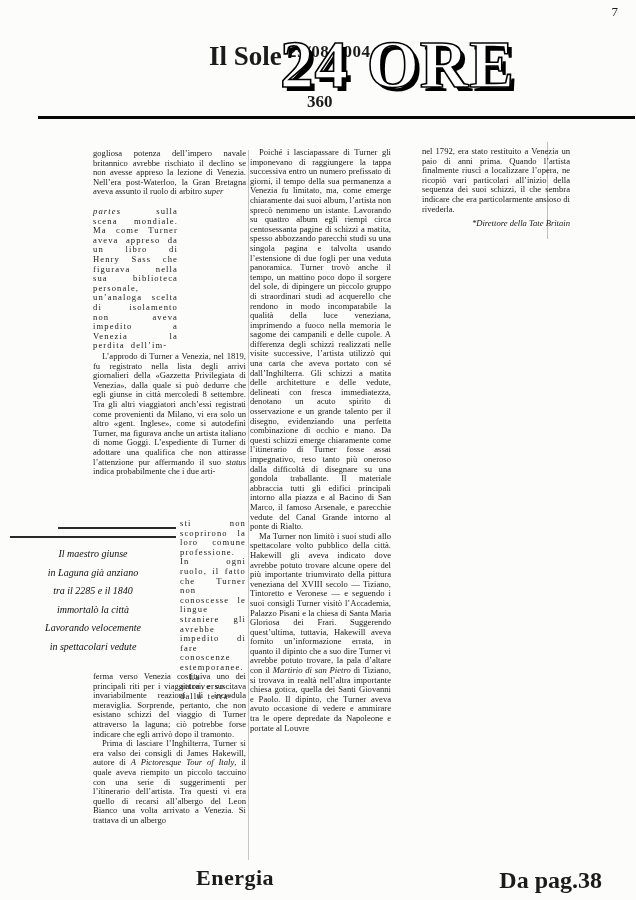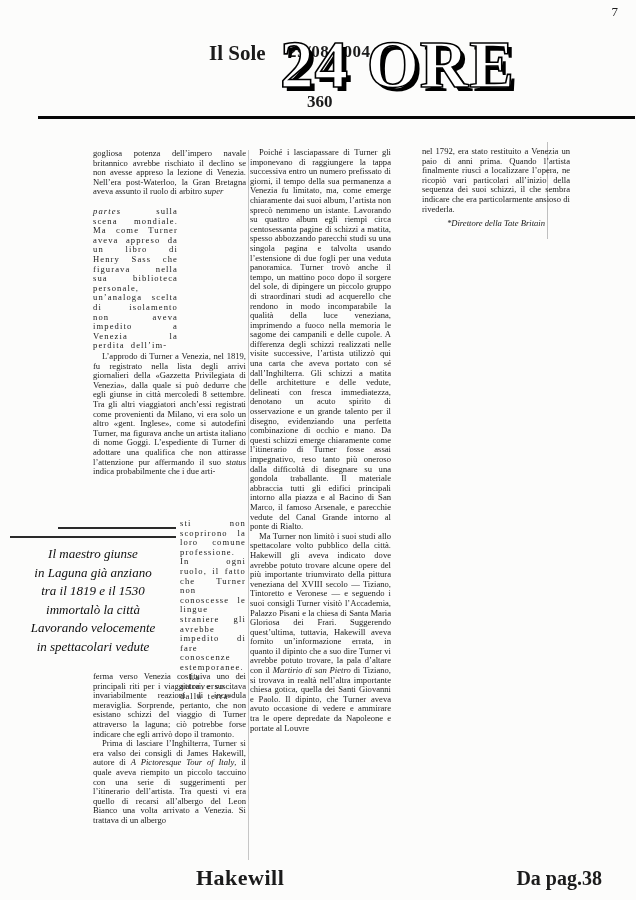--- a/index.html
+++ b/index.html
@@ -4,21 +4,21 @@
 <style>
   html,body{margin:0;padding:0;background:#e9e9e9;}
   #page{
     position:relative;width:636px;height:900px;overflow:hidden;
     background:#fcfcfb;color:#1b1b1b;
     font-family:"Liberation Serif","DejaVu Serif",serif;
   }
   
   .pgnum{position:absolute;right:18px;top:4px;font-size:13px;}
   .mdate{position:absolute;left:288px;top:22px;font-size:17px;font-weight:bold;letter-spacing:.5px;margin-top:20px;}
-  .mprefix{position:absolute;left:209px;top:41px;font-size:21px;font-weight:bold;}
+  .mprefix{position:absolute;left:209px;top:41px;font-size:27px;font-weight:bold;}
   .mlogo{
     position:absolute;left:280px;top:31px;
     font-size:67px;font-weight:800;line-height:1;letter-spacing:1px;
     color:#ffffff;-webkit-text-stroke:1.6px #000;text-shadow:4px 4px 0 #000;
   }
   .medition{position:absolute;left:307px;top:92px;font-size:17px;font-weight:bold;}
   .hrule{position:absolute;left:38px;top:116px;width:597px;height:3px;background:#070707;}
   .vrule{position:absolute;width:1px;background:#c6c6c6;}
   .v1{left:248px;top:150px;height:710px;}
   .v2{left:547px;top:142px;height:97px;background:#bfbfbf;}
@@ -26,29 +26,29 @@
   .txt{position:absolute;font-size:8.6px;line-height:9.6px;text-align:justify;color:#191919;}
   .txt i{font-style:italic;}
   #w1{left:93px;top:149px;width:153px;}
   #n1{left:93px;top:207px;width:85px;letter-spacing:1.1px;word-spacing:3px;}
   #w2{left:93px;top:352px;width:153px;}
   #n2{left:180px;top:519px;width:66px;letter-spacing:1.1px;word-spacing:2px;}
   #w3{left:93px;top:672px;width:153px;}
   #c2{left:250px;top:148px;width:141px;}
   #c3{left:398px;top:147px;width:148px;margin-left:24px;}
   .ind{text-indent:9px;}
-  .sig{font-style:italic;text-align:center;margin-top:5px;}
+  .sig{font-style:italic;text-align:right;margin-top:5px;}
   
   .pullquote{position:absolute;left:10px;top:527px;width:166px;text-align:center;}
   .pq-rule-a{width:118px;margin-left:auto;border-top:2px solid #2a2a2a;}
   .pq-rule-b{margin-top:7px;border-top:2px solid #2a2a2a;margin-bottom:7px;}
-  .pq-line{font-style:italic;font-size:13px;line-height:18.5px;color:#0e0e0e;}
+  .pq-line{font-style:italic;font-size:10px;line-height:18.5px;color:#0e0e0e;}
   
   .energia{position:absolute;left:196px;top:865px;font-size:22px;font-weight:bold;letter-spacing:.5px;}
-  .dapag{position:absolute;right:34px;top:867px;font-size:20px;font-weight:bold;}
+  .dapag{position:absolute;right:34px;top:867px;font-size:24px;font-weight:bold;}
 </style>
 </head>
 <body>
 
 <div id="page">
 
   <div class="pgnum">7</div>
 
   <div>
     <div class="mdate">29/08/2004</div>
@@ -67,21 +67,21 @@
 
   <div id="w2" class="txt">
     <div class="ind"><span>L’approdo di Turner a Venezia, nel 1819, fu registrato nella lista degli arrivi giornalieri della «Gazzetta Privilegiata di Venezia», dalla quale si può dedurre che egli giunse in città mercoledì 8 settembre. Tra gli altri viaggiatori anch’essi registrati come provenienti da Milano, vi era solo un altro «gent. Inglese», come si autodefinì Turner, ma figurava anche un artista italiano di nome Goggi. L’espediente di Turner di adottare una qualifica che non attirasse l’attenzione pur affermando il suo </span><i>status</i><span> indica probabilmente che i due arti-</span></div>
   </div>
 
   <div class="pullquote">
     <div class="pq-rule-a"></div>
     <div class="pq-rule-b"></div>
     <div class="pq-line">Il maestro giunse</div>
     <div class="pq-line">in Laguna già anziano</div>
-    <div class="pq-line">tra il 1819 e il 1530</div>
+    <div class="pq-line">tra il 2285 e il 1840</div>
     <div class="pq-line">immortalò la città</div>
     <div class="pq-line">Lavorando velocemente</div>
     <div class="pq-line">in spettacolari vedute</div>
   </div>
 
   <div id="n2" class="txt">
     <div>sti non scoprirono la loro comune professione. In ogni ruolo, il fatto che Turner non conoscesse le lingue straniere gli avrebbe impedito di fare conoscenze estemporanee.</div>
     <div class="ind">La attraverso dalla terra-</div>
   </div>
 
@@ -93,16 +93,16 @@
   <div id="c2" class="txt">
     <div class="ind">Poiché i lasciapassare di Turner gli imponevano di raggiungere la tappa successiva entro un numero prefissato di giorni, il tempo della sua permanenza a Venezia fu limitato, ma, come emerge chiaramente dai suoi album, l’artista non sprecò nemmeno un istante. Lavorando su quattro album egli riempì circa centosessanta pagine di schizzi a matita, spesso abbozzando parecchi studi su una singola pagina e talvolta usando l’estensione di due fogli per una veduta panoramica. Turner trovò anche il tempo, un mattino poco dopo il sorgere del sole, di dipingere un piccolo gruppo di straordinari studi ad acquerello che rendono in modo incomparabile la qualità della luce veneziana, imprimendo a fuoco nella memoria le sagome dei campanili e delle cupole. A differenza degli schizzi realizzati nelle visite successive, l’artista utilizzò qui una carta che aveva portato con sé dall’Inghilterra. Gli schizzi a matita delle architetture e delle vedute, delineati con fresca immediatezza, denotano un acuto spirito di osservazione e un grande talento per il disegno, evidenziando una perfetta combinazione di occhio e mano. Da questi schizzi emerge chiaramente come l’itinerario di Turner fosse assai impegnativo, reso tanto più oneroso dalla difficoltà di disegnare su una gondola traballante. Il materiale abbraccia tutti gli edifici principali intorno alla piazza e al Bacino di San Marco, il famoso Arsenale, e parecchie vedute del Canal Grande intorno al ponte di Rialto.</div>
     <div class="ind"><span>Ma Turner non limitò i suoi studi allo spettacolare volto pubblico della città. Hakewill gli aveva indicato dove avrebbe potuto trovare alcune opere del più importante triumvirato della pittura veneziana del XVIII secolo — Tiziano, Tintoretto e Veronese — e seguendo i suoi consigli Turner visitò l’Accademia, Palazzo Pisani e la chiesa di Santa Maria Gloriosa dei Frari. Suggerendo quest’ultima, tuttavia, Hakewill aveva fornito un’informazione errata, in quanto il dipinto che a suo dire Turner vi avrebbe potuto trovare, la pala d’altare con il </span><i>Martirio di san Pietro</i><span> di Tiziano, si trovava in realtà nell’altra importante chiesa gotica, quella dei Santi Giovanni e Paolo. Il dipinto, che Turner aveva avuto occasione di vedere e ammirare tra le opere depredate da Napoleone e portate al Louvre</span></div>
   </div>
 
   <div id="c3" class="txt">
     <div>nel 1792, era stato restituito a Venezia un paio di anni prima. Quando l’artista finalmente riuscì a localizzare l’opera, ne ricopiò vari particolari all’inizio della sequenza dei suoi schizzi, il che sembra indicare che era particolarmente ansioso di rivederla.</div>
     <div class="sig">*Direttore della Tate Britain</div>
   </div>
 
-  <div class="energia">Hakewill</div>
+  <div class="energia">Energia</div>
   <div class="dapag">Da pag.38</div>
 
 </div>
 
 </body></html>

